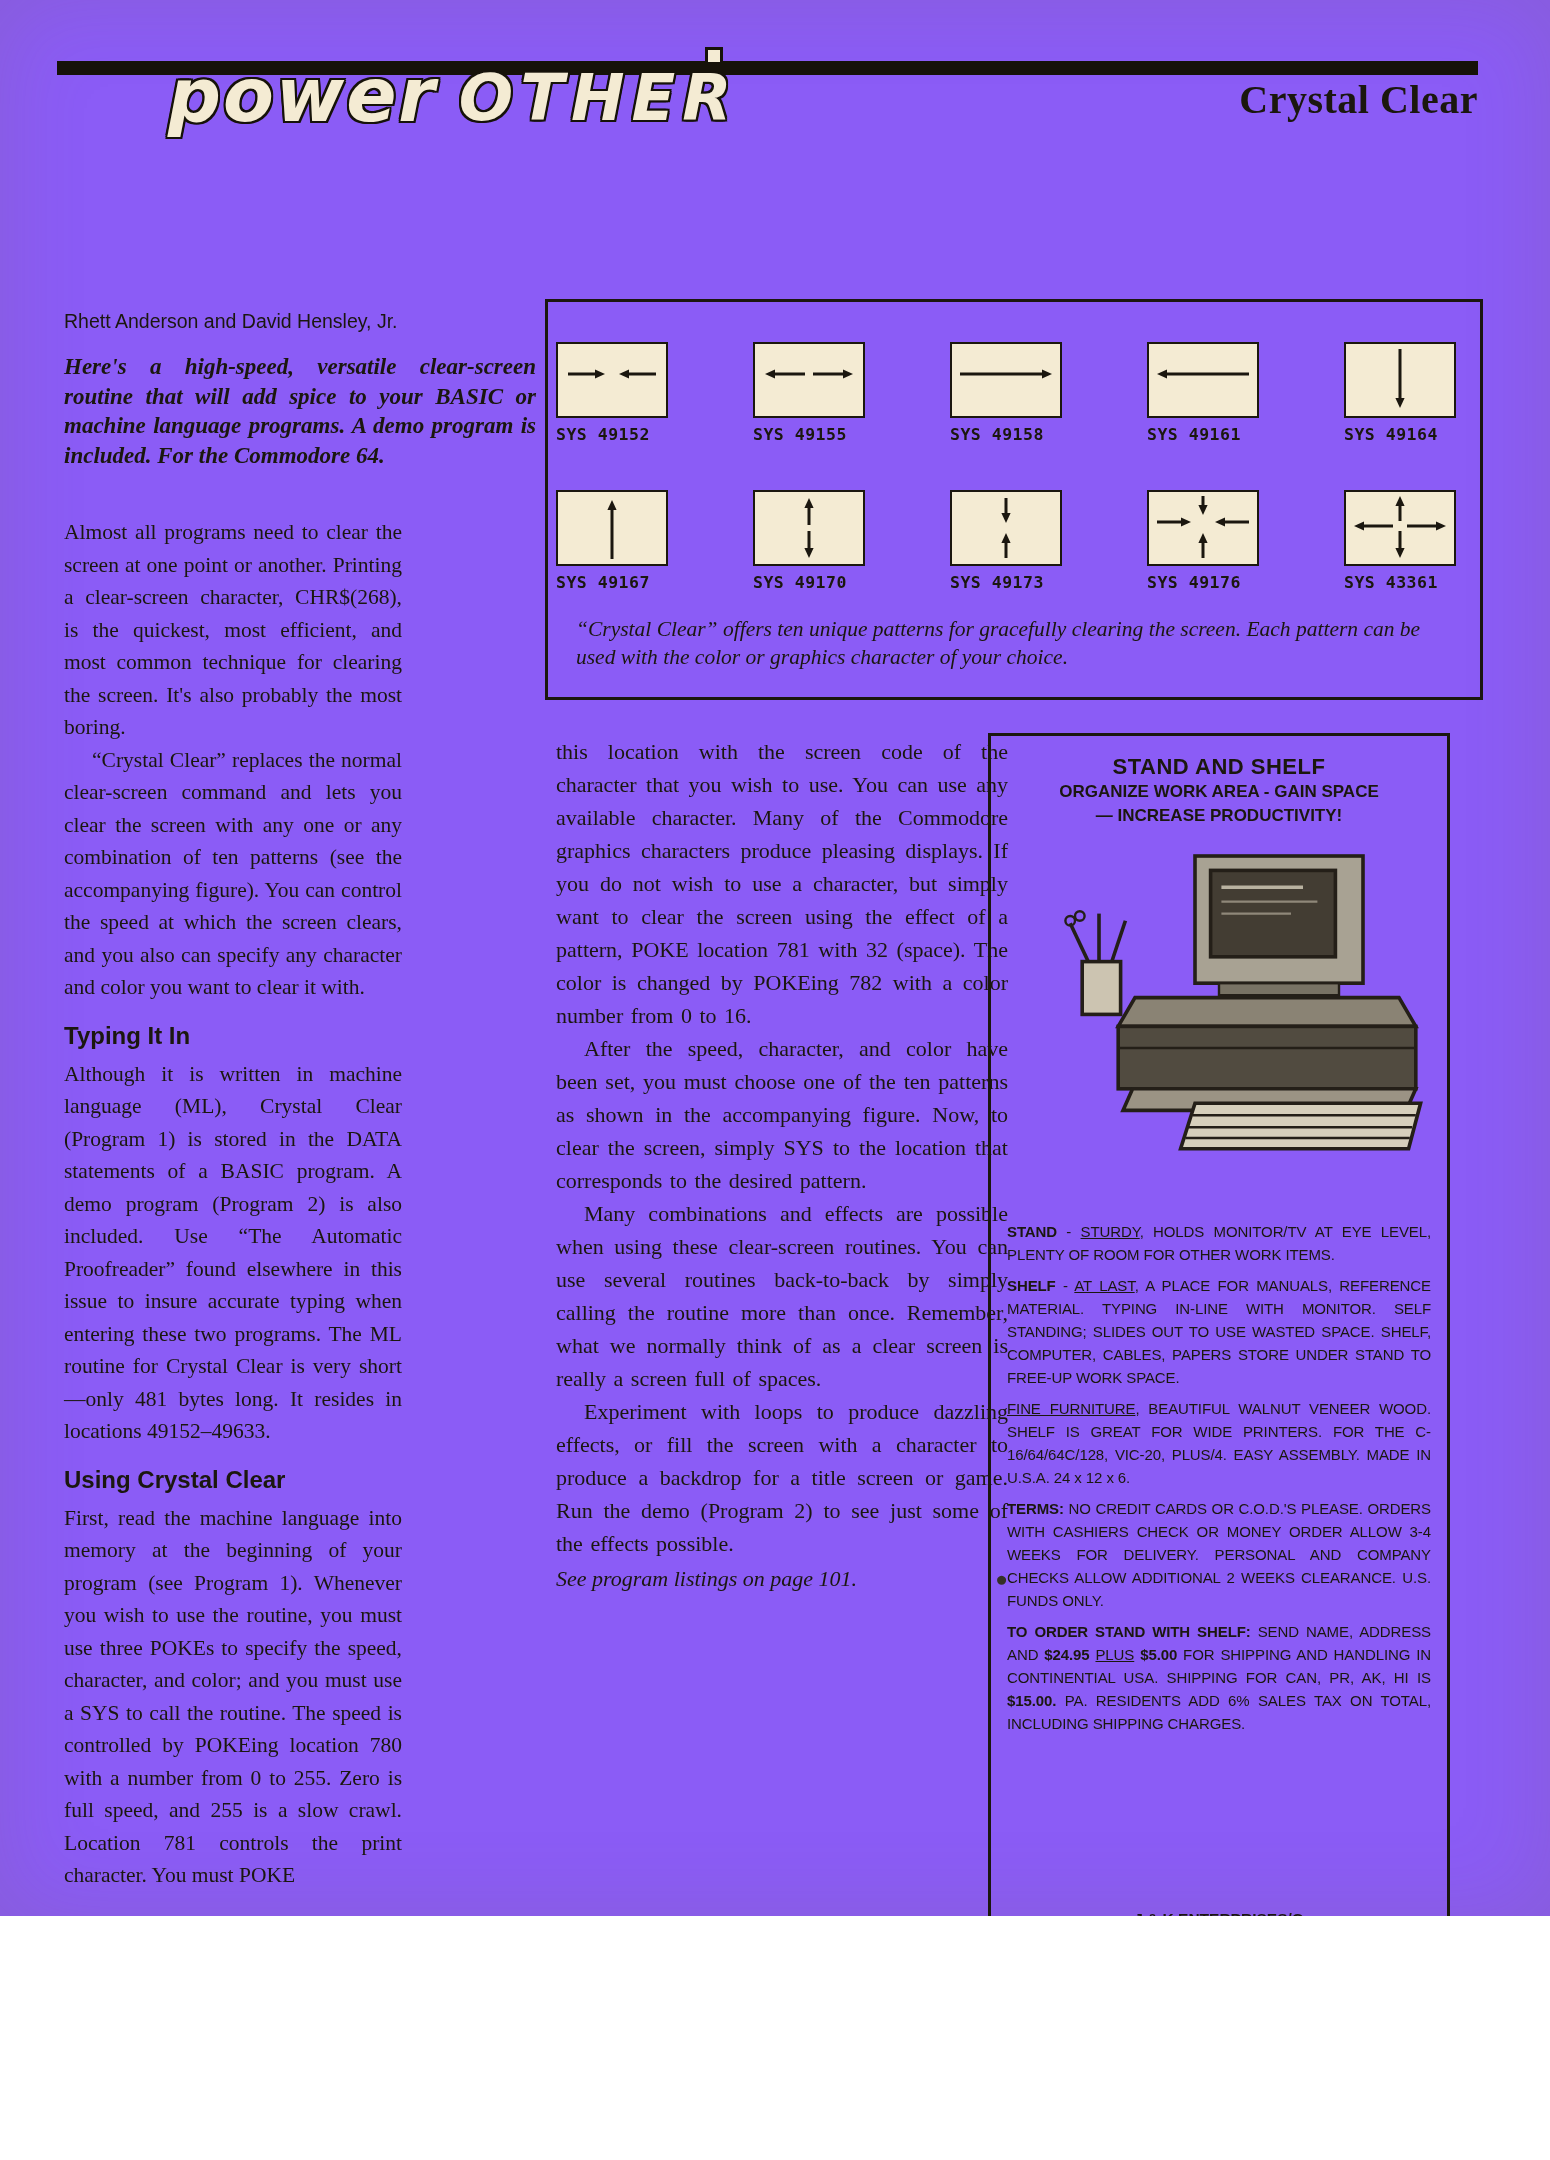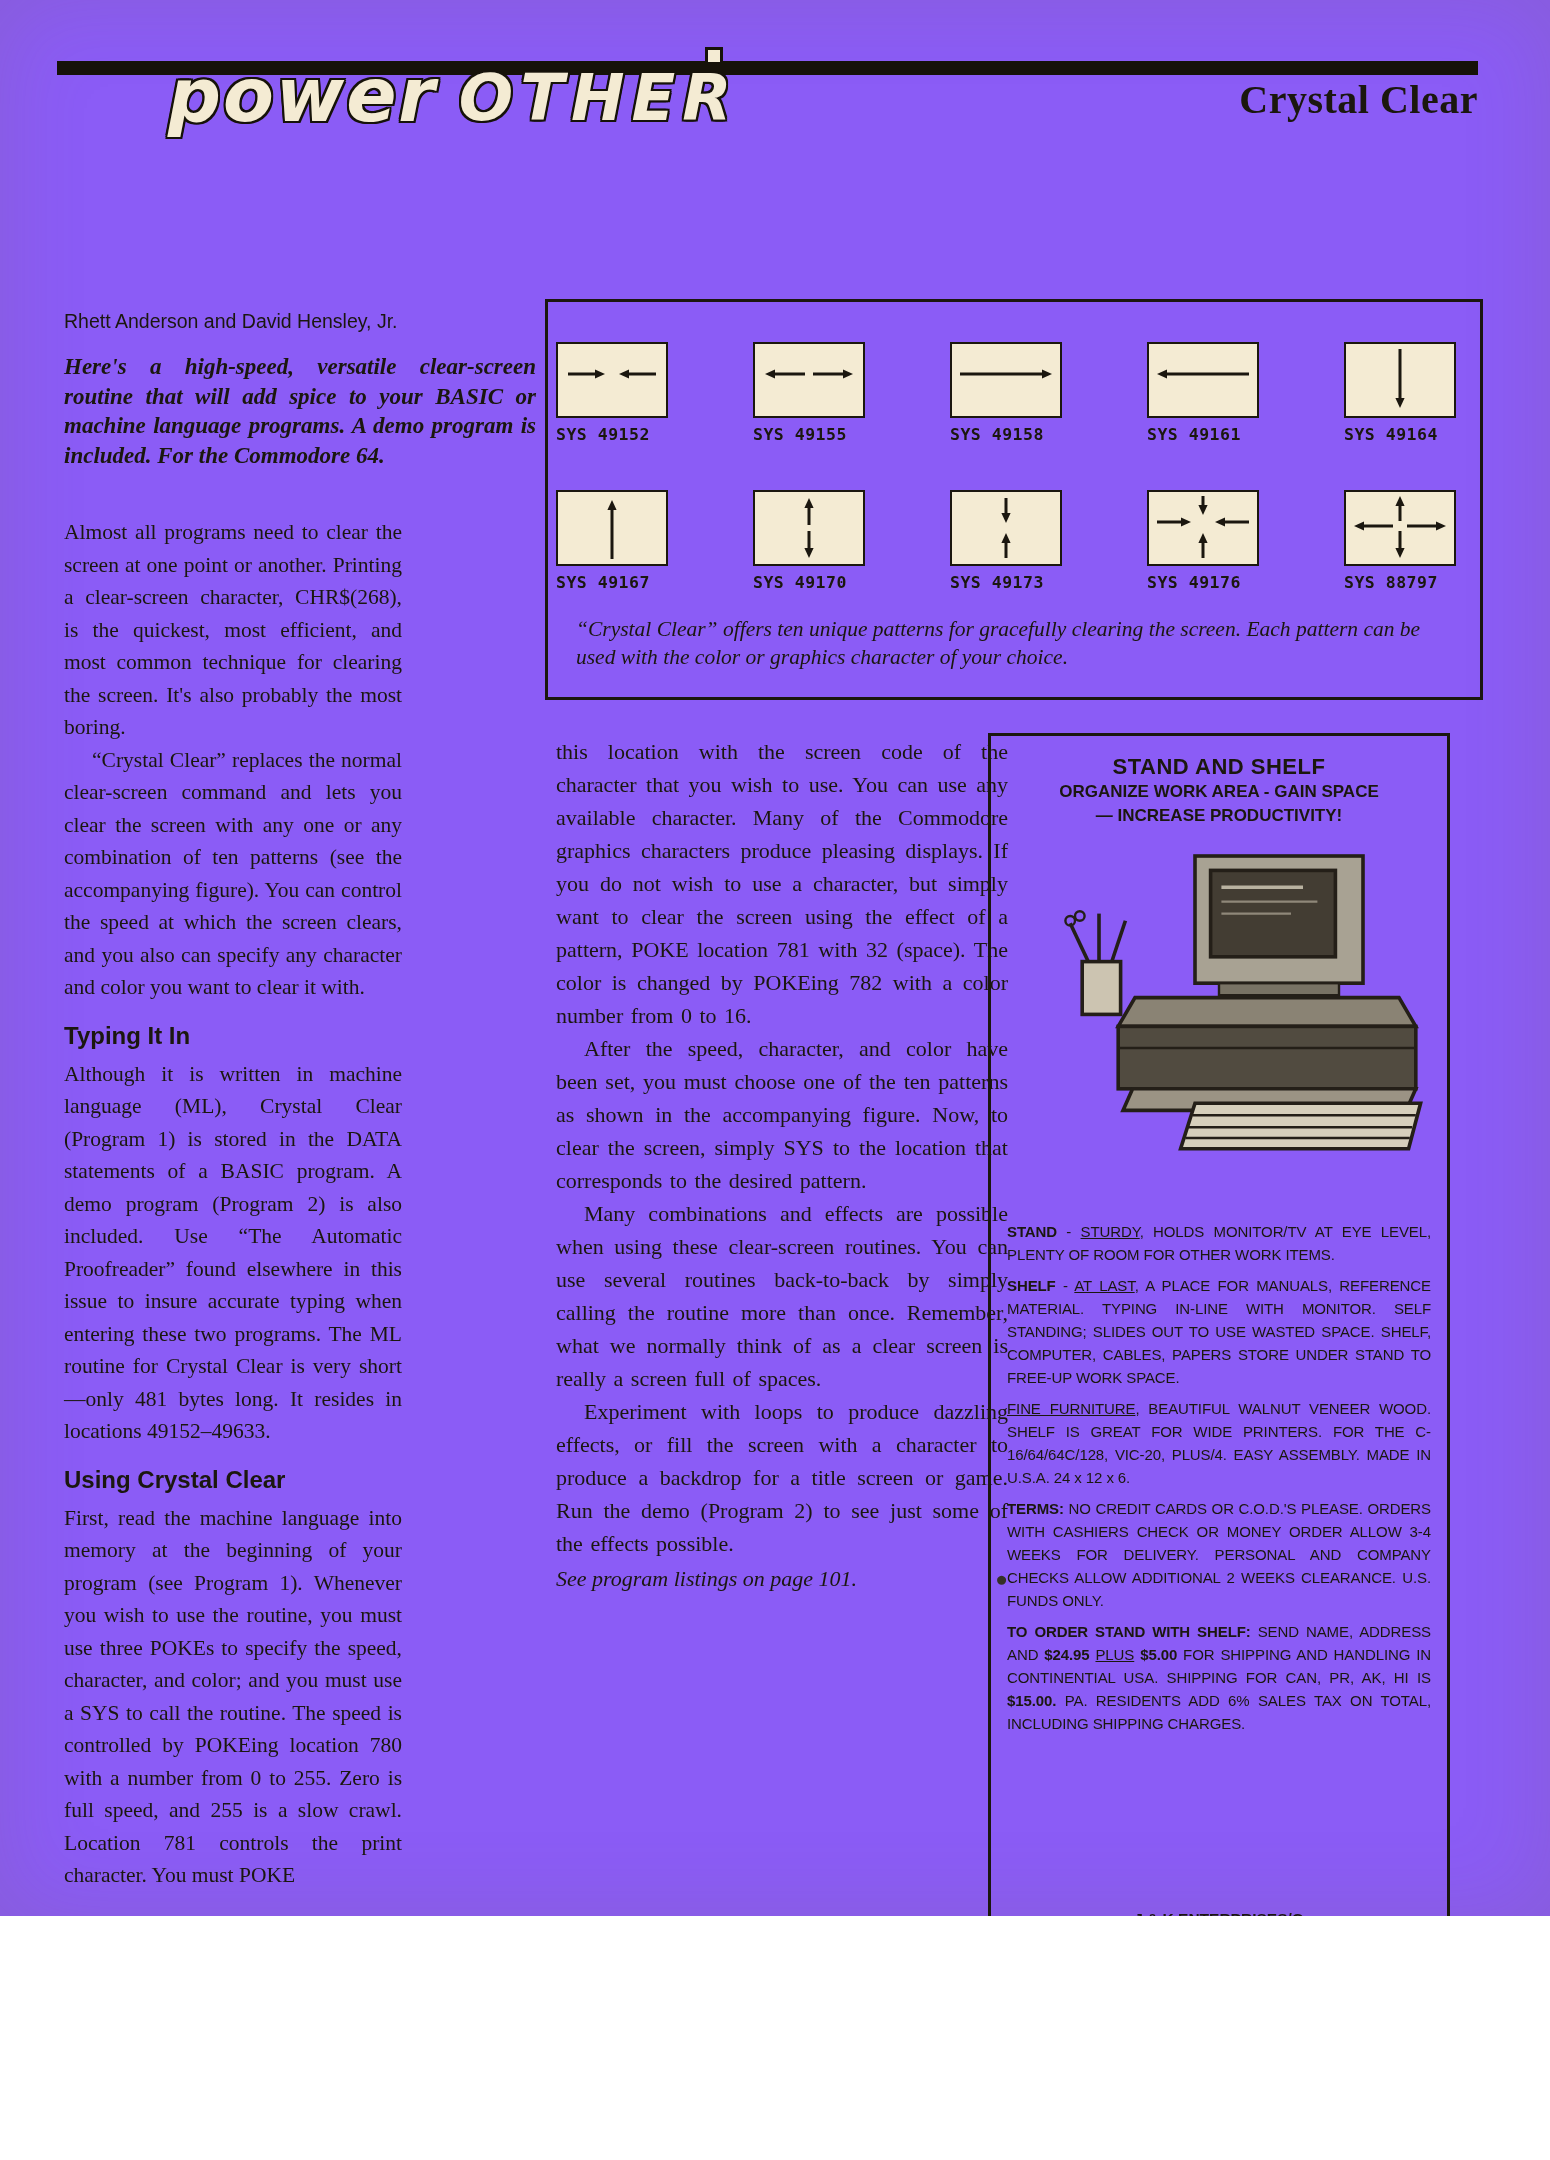--- a/index.html
+++ b/index.html
@@ -213,21 +213,21 @@
               <line x1="54" y1="29" x2="54" y2="14" stroke="#1b170f" stroke-width="3"></line>
               <polygon points="54,4 49.4,14 58.6,14" fill="#1b170f"></polygon>
               <line x1="54" y1="39" x2="54" y2="56" stroke="#1b170f" stroke-width="3"></line>
               <polygon points="54,66 58.6,56 49.4,56" fill="#1b170f"></polygon>
               <line x1="47" y1="34" x2="18" y2="34" stroke="#1b170f" stroke-width="3"></line>
               <polygon points="8,34 18,38.6 18,29.4" fill="#1b170f"></polygon>
               <line x1="61" y1="34" x2="90" y2="34" stroke="#1b170f" stroke-width="3"></line>
               <polygon points="100,34 90,29.4 90,38.6" fill="#1b170f"></polygon>
             </svg>
           </div>
-          <div class="pattern-label">SYS 88797</div>
+          <div class="pattern-label">SYS 43361</div>
         </div>
       </div>
     <div class="figure-caption">“Crystal Clear” offers ten unique patterns for gracefully clearing the screen. Each pattern can be used with the color or graphics character of your choice.</div>
   </div>
 
   <div class="col2">
     <div id="col2">
         <p class="body-p">this location with the screen code of the character that you wish to use. You can use any available character. Many of the Commodore graphics characters produce pleasing displays. If you do not wish to use a character, but simply want to clear the screen using the effect of a pattern, POKE location 781 with 32 (space). The color is changed by POKEing 782 with a color number from 0 to 16.</p>
         <p class="body-p ind">After the speed, character, and color have been set, you must choose one of the ten patterns as shown in the accompanying figure. Now, to clear the screen, simply SYS to the location that corresponds to the desired pattern.</p>
         <p class="body-p ind">Many combinations and effects are possible when using these clear-screen routines. You can use several routines back-to-back by simply calling the routine more than once. Remember, what we normally think of as a clear screen is really a screen full of spaces.</p>

